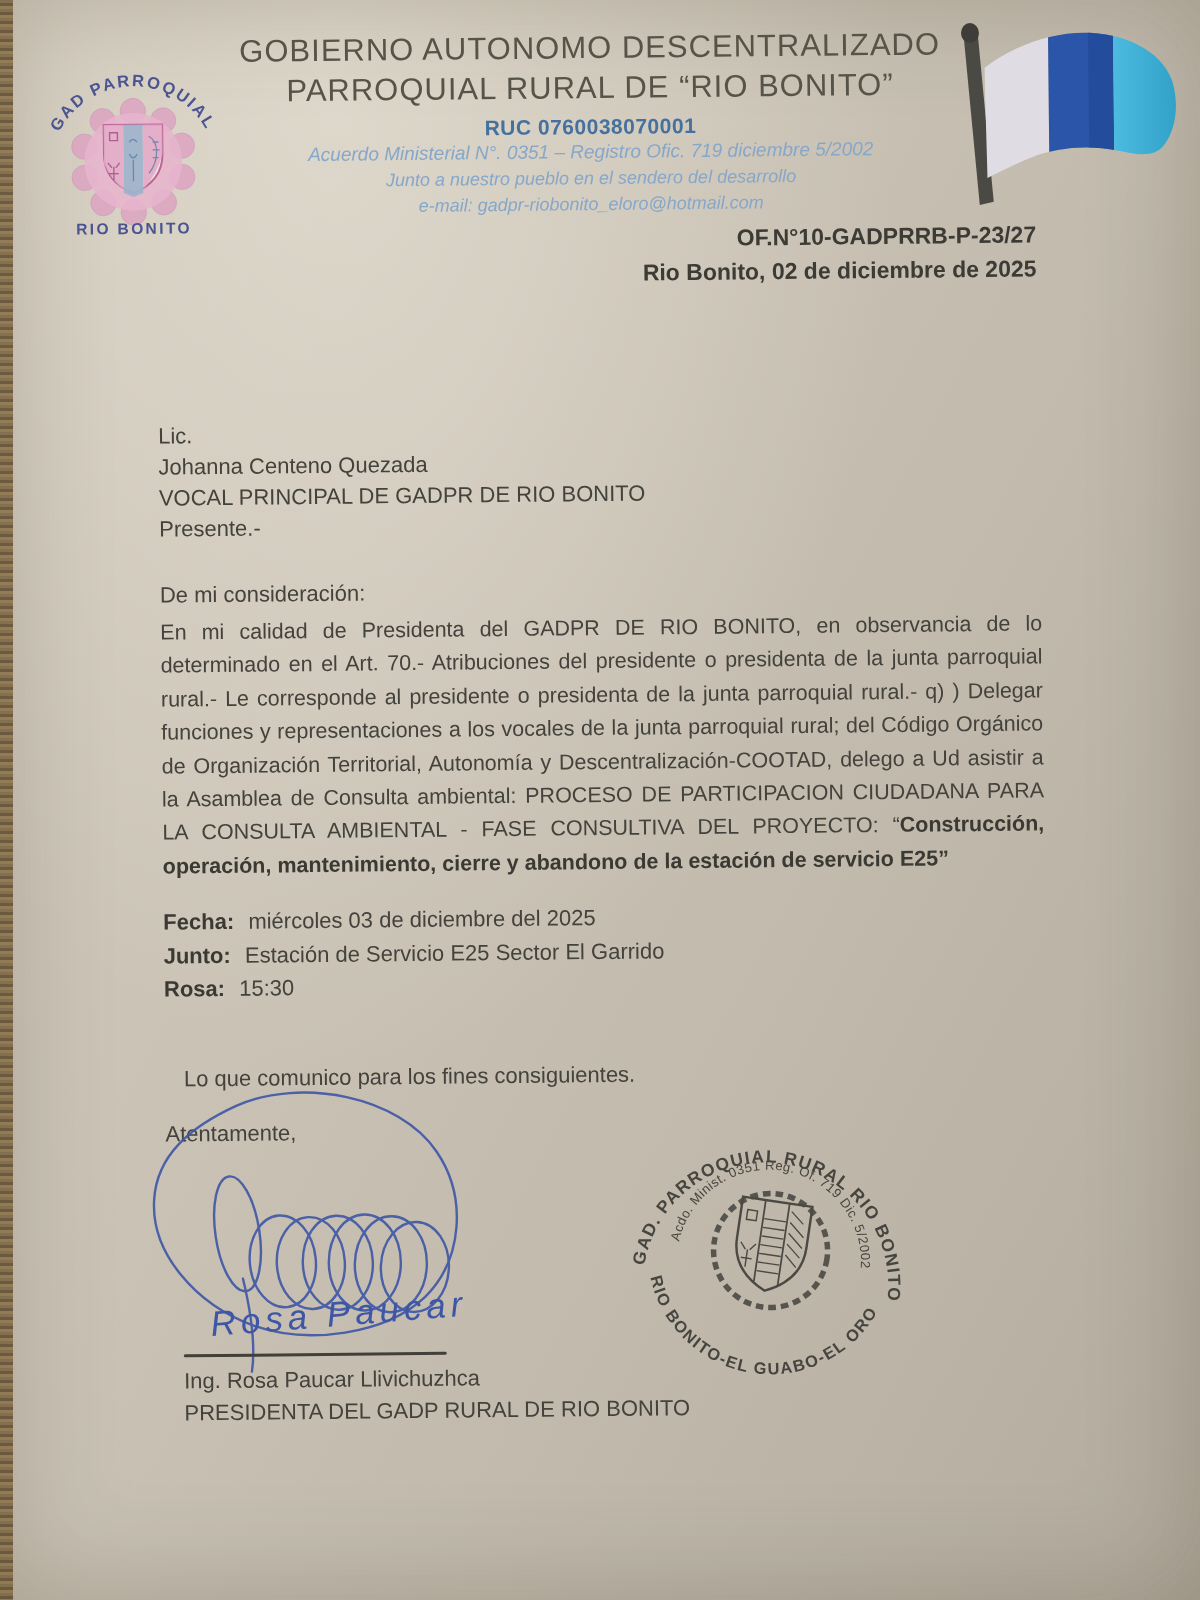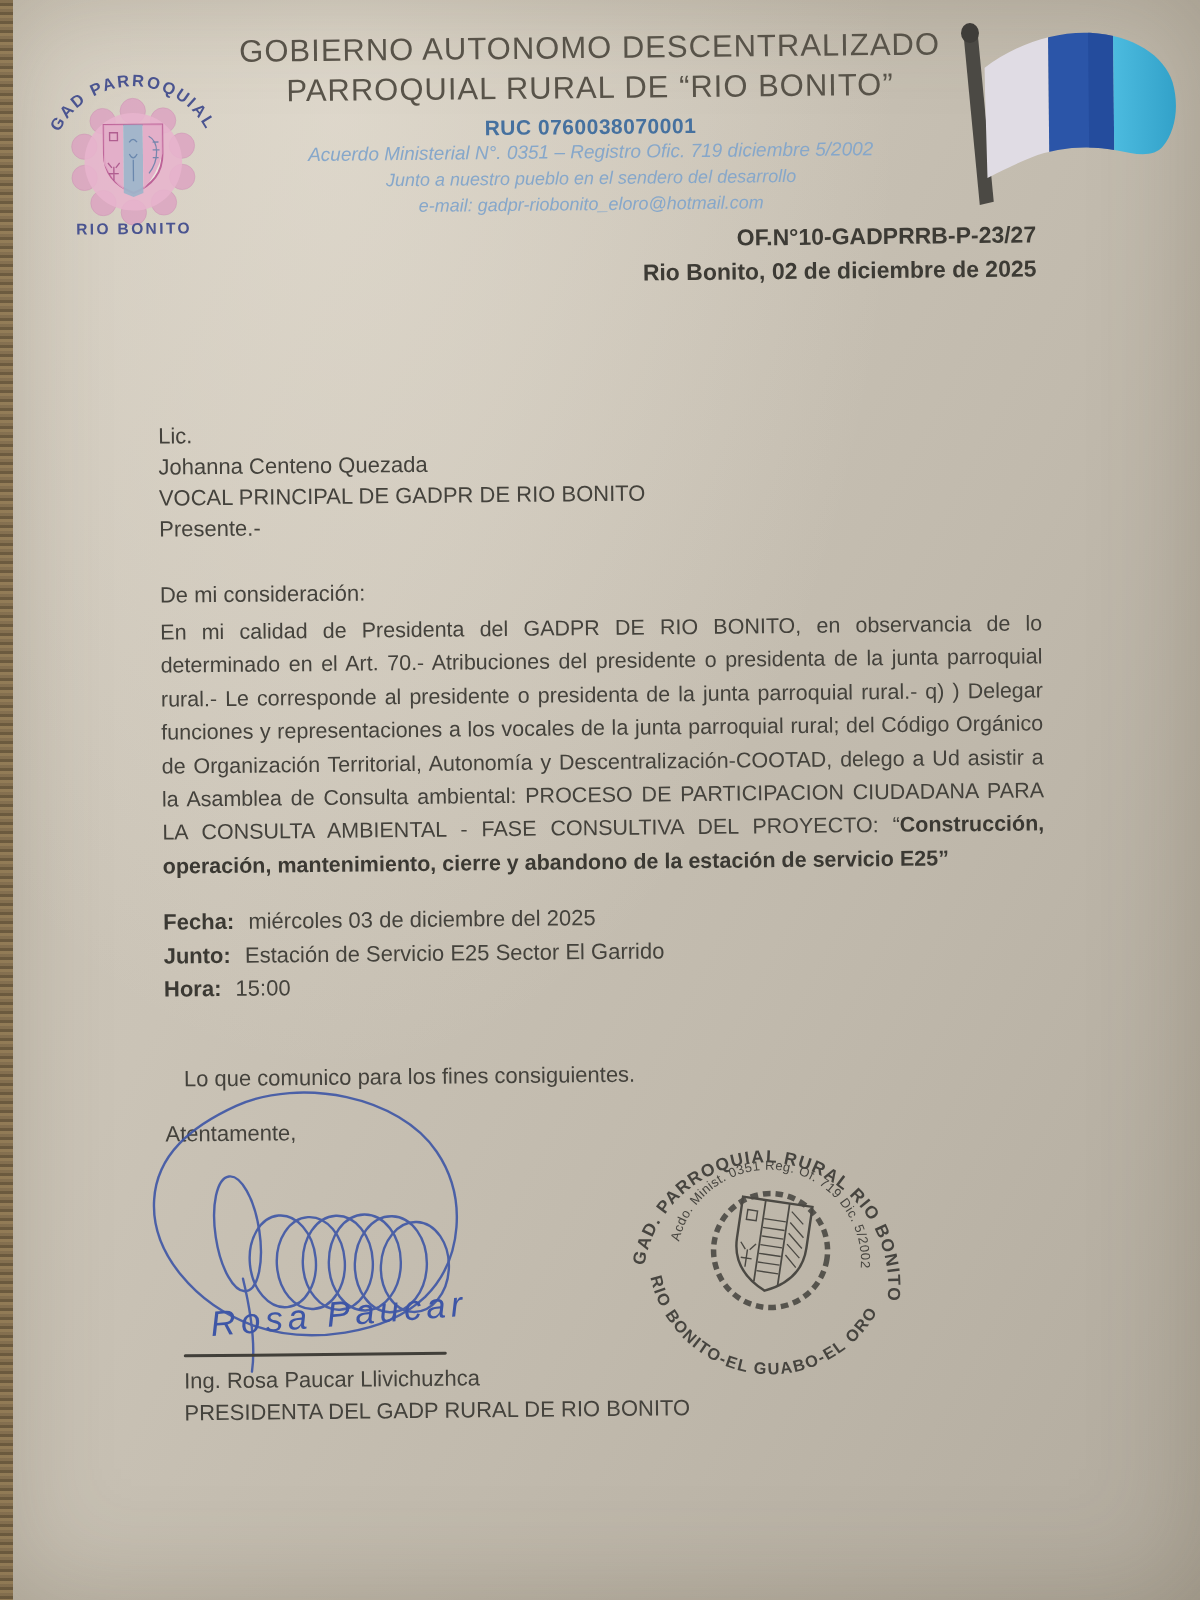--- a/index.html
+++ b/index.html
@@ -138,22 +138,22 @@
     <div class="abs event typed">
       <div>
         <span class="lbl">Fecha:</span>
         <span class="val">miércoles 03 de diciembre del 2025</span>
       </div>
       <div>
         <span class="lbl">Junto:</span>
         <span class="val">Estación de Servicio E25 Sector El Garrido</span>
       </div>
       <div>
-        <span class="lbl">Hora:</span>
-        <span class="val">15:00</span>
+        <span class="lbl">Rosa:</span>
+        <span class="val">15:30</span>
       </div>
     </div>
 
     <div class="abs closing typed">Lo que comunico para los fines consiguientes.</div>
     <div class="abs farewell typed">Atentamente,</div>
 
     <svg class="abs sig-svg" width="355" height="290" viewBox="0 0 355 290">
       <g stroke="#3e56a6" stroke-width="2.4" fill="none" opacity="0.9" stroke-linecap="round">
         <path d="M 105,22 C 170,-6 268,14 305,70 C 335,115 330,178 292,215 C 252,252 175,262 120,242
                  C 62,220 18,168 22,115 C 25,70 60,42 105,22"></path>

